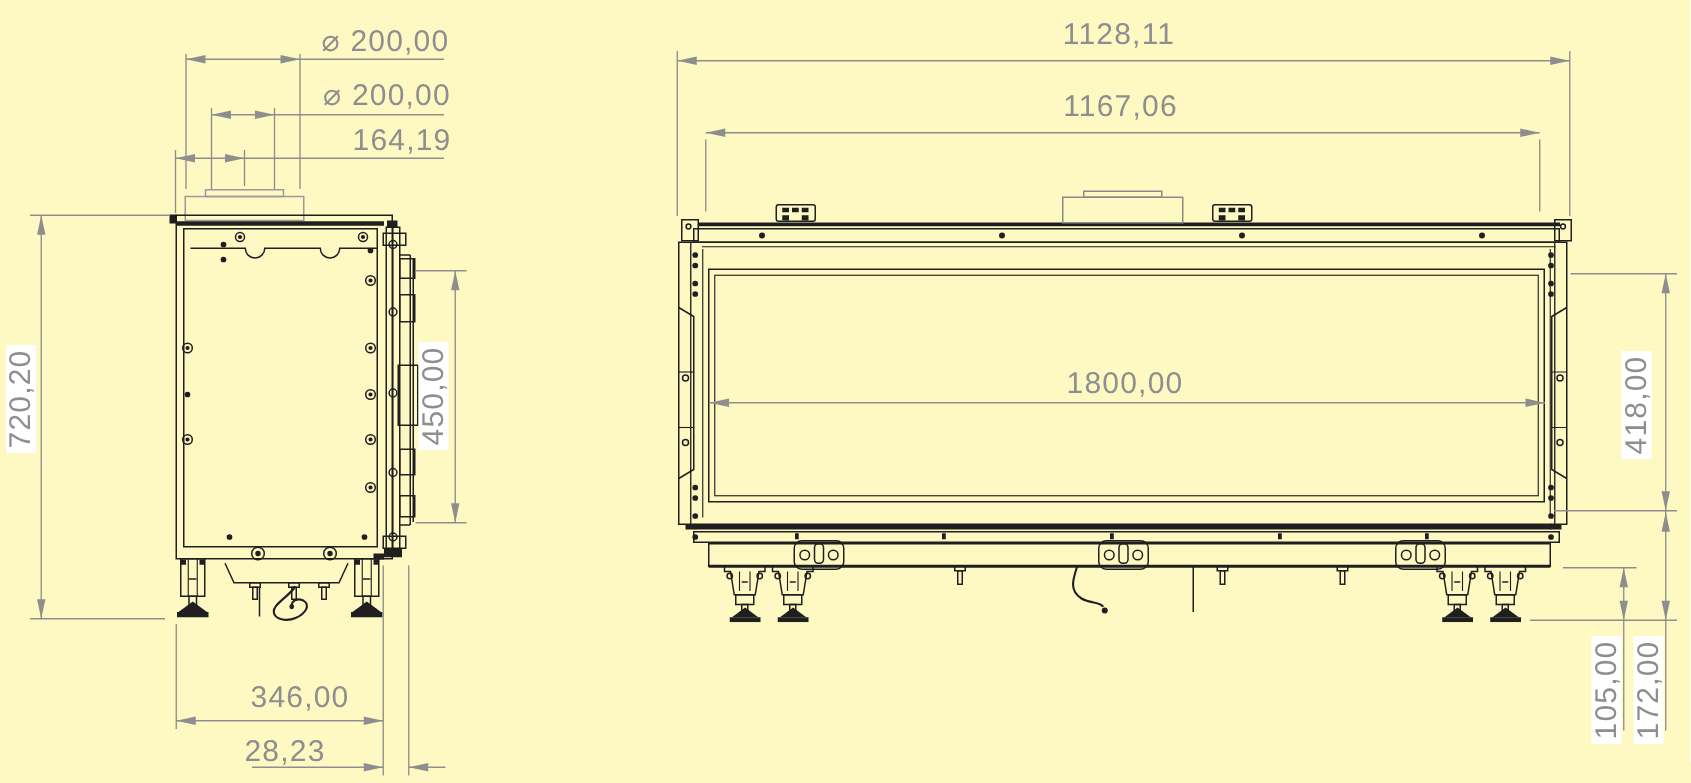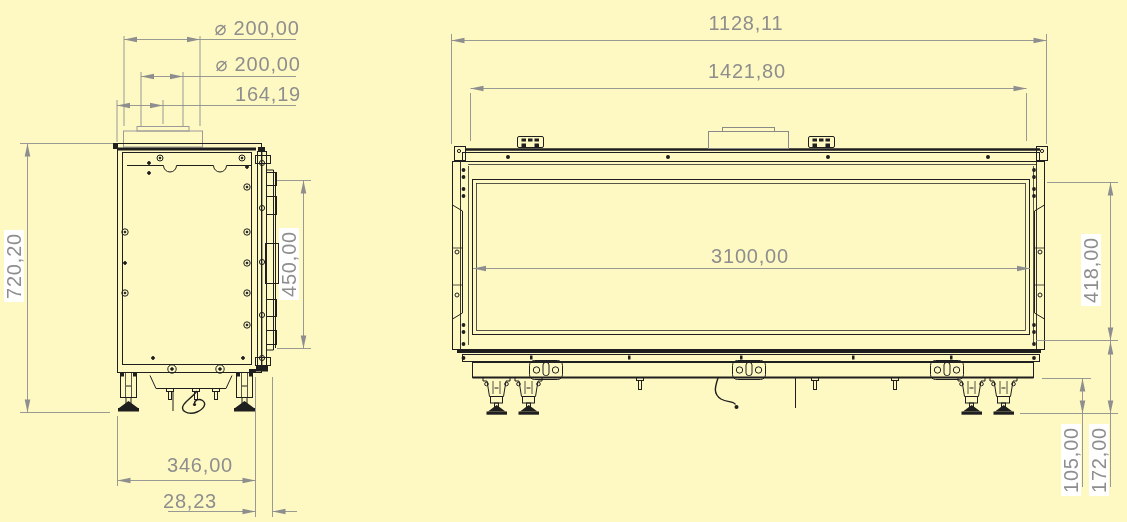--- a/index.html
+++ b/index.html
@@ -327,19 +327,19 @@
 
   <div class="dim" style="left:257px;top:28px">⌀ 200,00</div>
   <div class="dim" style="left:258px;top:64px">⌀ 200,00</div>
   <div class="dim" style="left:268px;top:94px">164,19</div>
   <div class="dim rot" style="left:14px;top:266px">720,20</div>
   <div class="dim rot" style="left:289px;top:264px">450,00</div>
   <div class="dim" style="left:200px;top:465px">346,00</div>
   <div class="dim" style="left:190px;top:501px">28,23</div>
 
   <div class="dim" style="left:746px;top:23px">1128,11</div>
-  <div class="dim" style="left:747px;top:71px">1421,80</div>
-  <div class="dim" style="left:750px;top:256px">3100,00</div>
+  <div class="dim" style="left:747px;top:71px">1167,06</div>
+  <div class="dim" style="left:750px;top:256px">1800,00</div>
   <div class="dim rot" style="left:1091px;top:270px">418,00</div>
   <div class="dim rot" style="left:1071px;top:460px">105,00</div>
   <div class="dim rot" style="left:1099px;top:460px">172,00</div>
 
 </div>
 
 </body></html>

